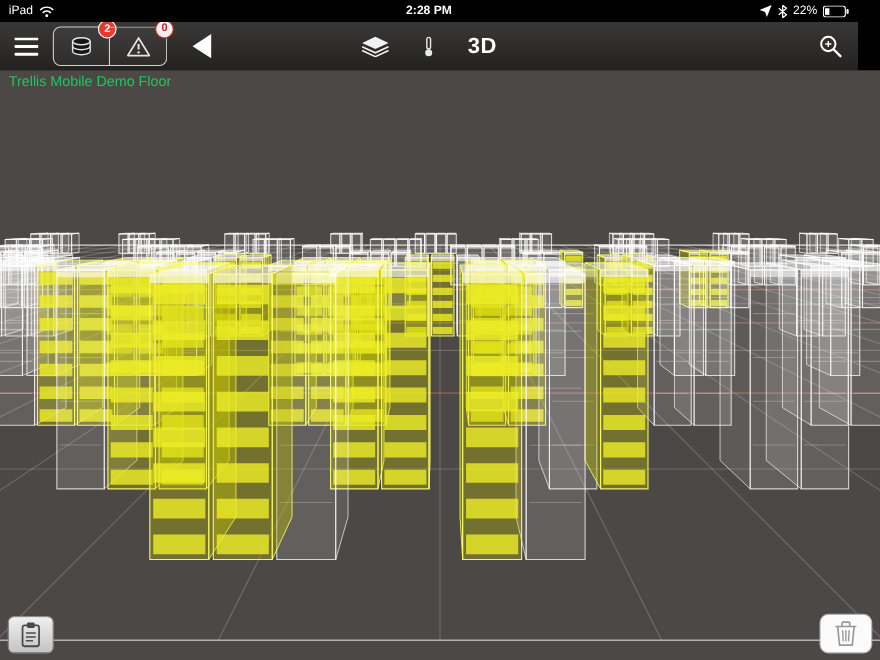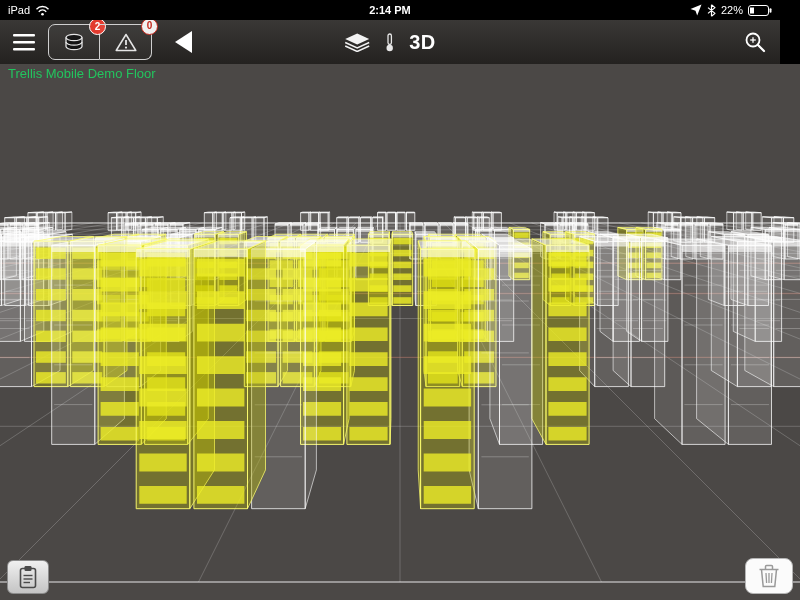--- a/index.html
+++ b/index.html
@@ -28,21 +28,21 @@
   .seg button.last  { border-radius:0 7px 7px 0; border-left-width:0; }
   .badge { position:absolute; top:-7px; right:-7px; min-width:17px; height:17px;
     border-radius:9px; font-size:10px; font-weight:bold; line-height:15px;
     text-align:center; padding:0 4px; }
   .badge.red { background:#e23b2e; color:#fff; border:1px solid #fff; }
   .badge.outline { background:#f1f1f1; color:#c4271b; border:1.5px solid #c4271b; line-height:14px; }
   .back-btn { margin-left:18px; width:26px; height:30px; }
   .tri { display:block; width:0; height:0; border-top:11px solid transparent;
     border-bottom:11px solid transparent; border-right:17px solid #fff; }
   .center-group { position:absolute; left:50%; transform:translateX(-50%);
-    display:flex; align-items:center; gap:13px; height:44px; }
+    display:flex; align-items:center; gap:29px; height:44px; }
   .view-label { font-size:20px; font-weight:bold; color:#fff; letter-spacing:0.5px; }
   .search-btn { margin-left:auto; width:30px; height:30px; }
 
   
   .scene { position:absolute; top:64px; left:0; width:800px; height:536px; background:#4b4846; }
   #scene3d { position:absolute; top:0; left:0; }
   .floor-label { position:absolute; top:2px; left:8px; color:#22c55e; font-size:13px;
     text-decoration:none; cursor:pointer; z-index:6; }
 
   .fab { position:absolute; bottom:6px; z-index:6; }
@@ -59,21 +59,21 @@
   <div class="statusbar">
     <div class="sb-left">
       <span>iPad</span>
       <svg width="15" height="11">
         <path d="M1.5 4.2 A8 8 0 0 1 13.5 4.2" stroke="#fff" stroke-width="1.3" fill="none"></path>
         <path d="M3.8 6.8 A4.6 4.6 0 0 1 11.2 6.8" stroke="#fff" stroke-width="1.3" fill="none"></path>
         <circle cx="7.5" cy="9.3" r="1.3" fill="#fff"></circle>
       </svg>
     </div>
     <div class="sb-center">
-      <span>2:14 PM</span>
+      <span>2:28 PM</span>
     </div>
     <div class="sb-right">
       <svg width="12" height="12">
         <path d="M11.5 0.5 L0.5 5 L5.5 6.8 L7.2 11.5 Z" fill="#fff"></path>
       </svg>
       <svg width="9" height="13">
         <path d="M4.5 0.8 V12.2 M4.5 0.8 L8 3.6 L1 9.4 M4.5 12.2 L8 9.4 L1 3.6" stroke="#fff" stroke-width="1.2" fill="none" stroke-linejoin="round"></path>
       </svg>
       <span>22%</span>
       <svg width="24" height="11">

